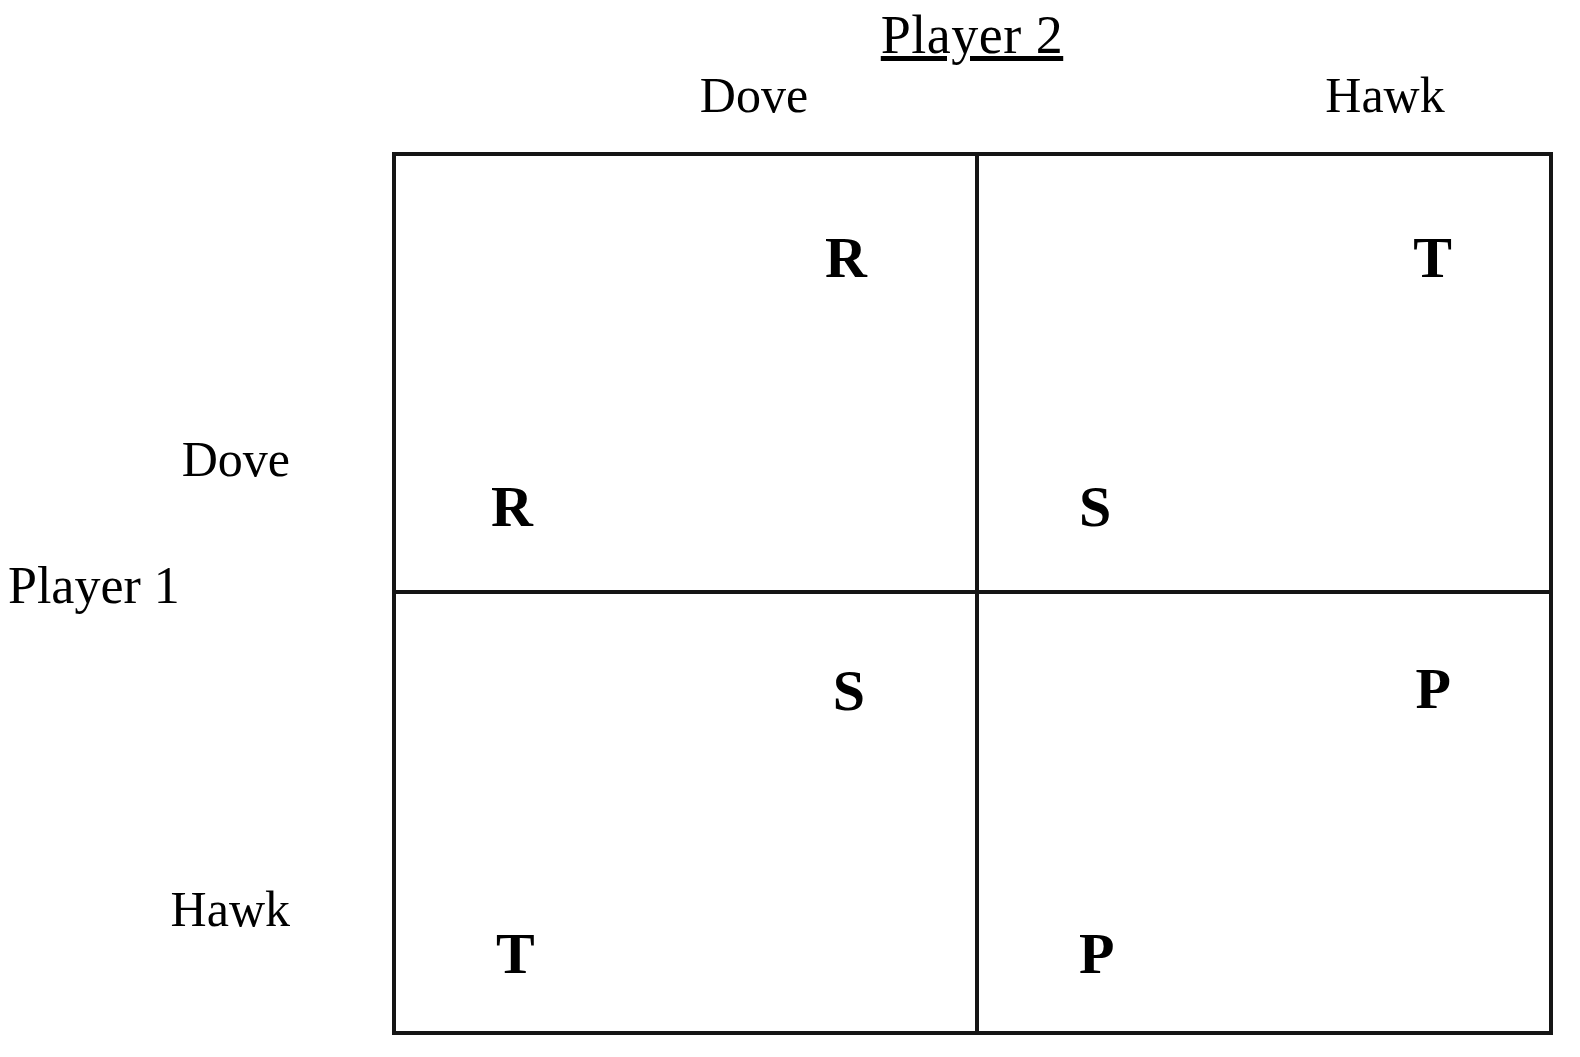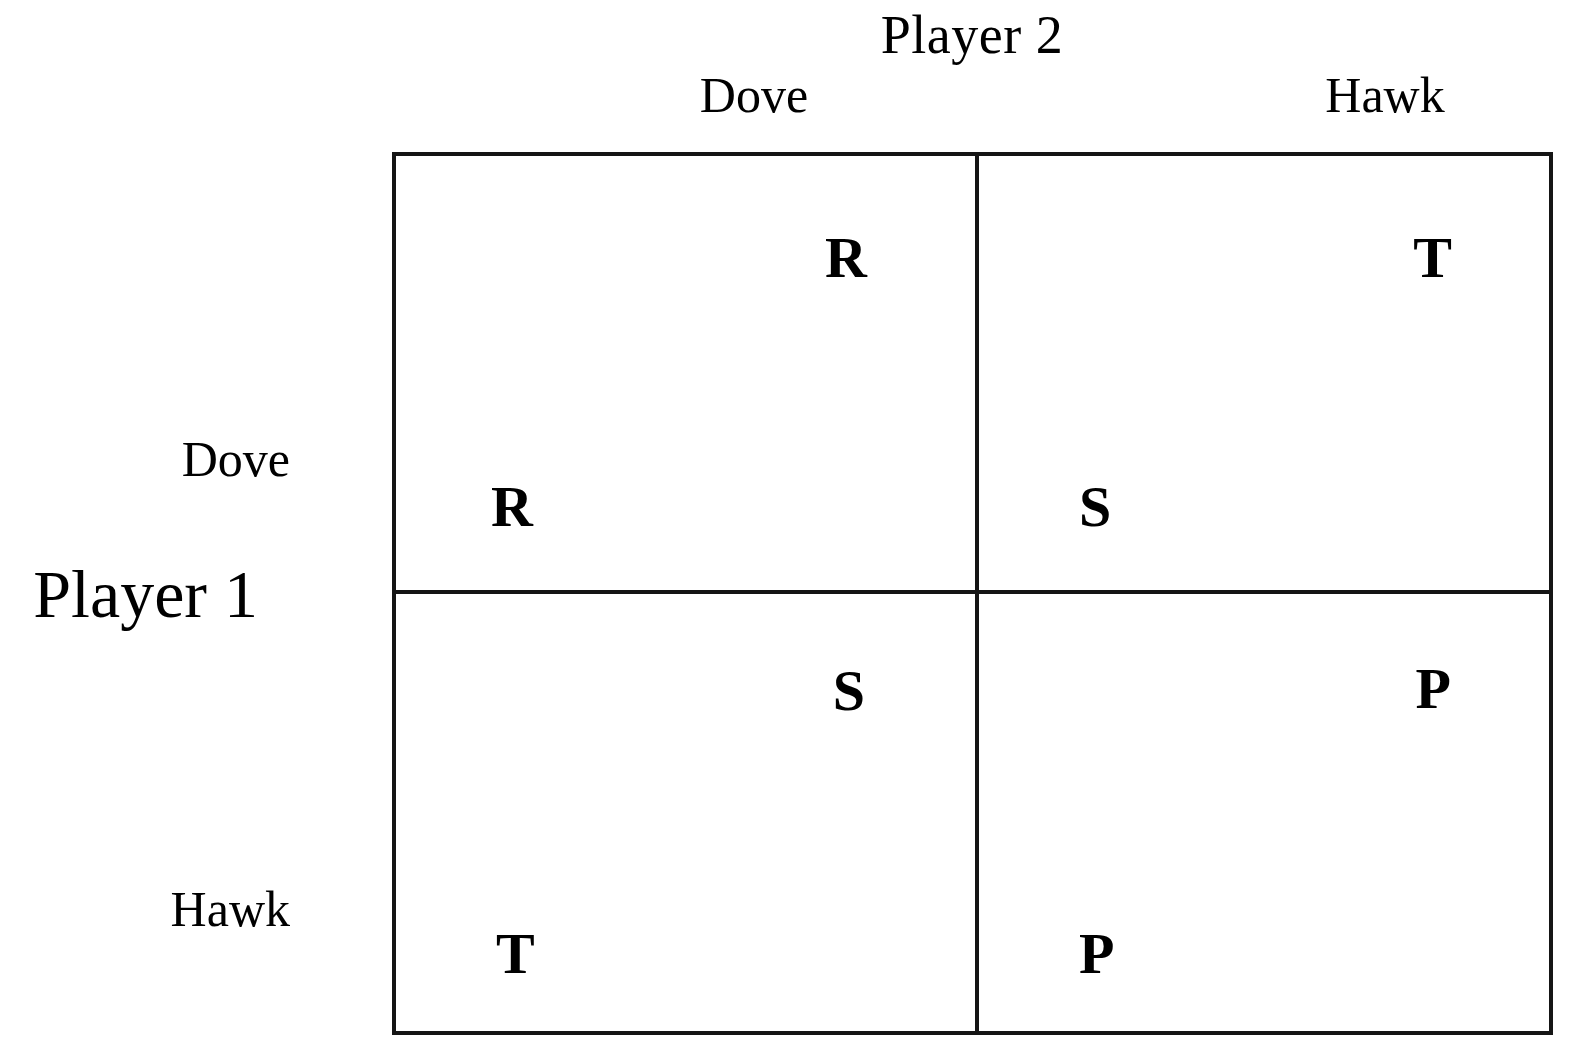--- a/index.html
+++ b/index.html
@@ -29,40 +29,41 @@
   .col-group-label {
     position: absolute;
     left: 792px;
     top: 8px;
     width: 360px;
     text-align: center;
     font-size: 54px;
     line-height: 1.0;
     letter-spacing: 0.5px;
     white-space: nowrap;
+    text-decoration: underline;
   }
   .col-head {
     position: absolute;
     top: 70px;
     font-size: 50px;
     line-height: 1.0;
     text-align: center;
     white-space: nowrap;
   }
   .col-head.dove  { left: 594px; width: 320px; }
   .col-head.hawk  { left: 1225px; width: 320px; }
 
   
   .row-group-label {
     position: absolute;
     left: 8px;
     top: 560px;
     width: 250px;
-    text-align: right;
-    font-size: 68px;
+    text-align: left;
+    font-size: 52px;
     line-height: 1.0;
     white-space: nowrap;
   }
   .row-head {
     position: absolute;
     left: 0px;
     width: 290px;
     text-align: right;
     font-size: 50px;
     line-height: 1.0;

